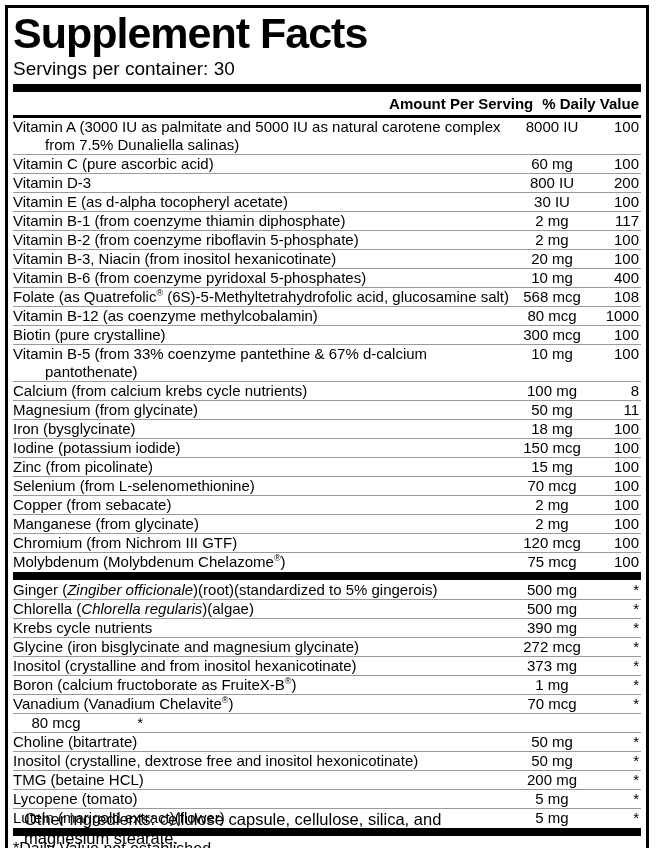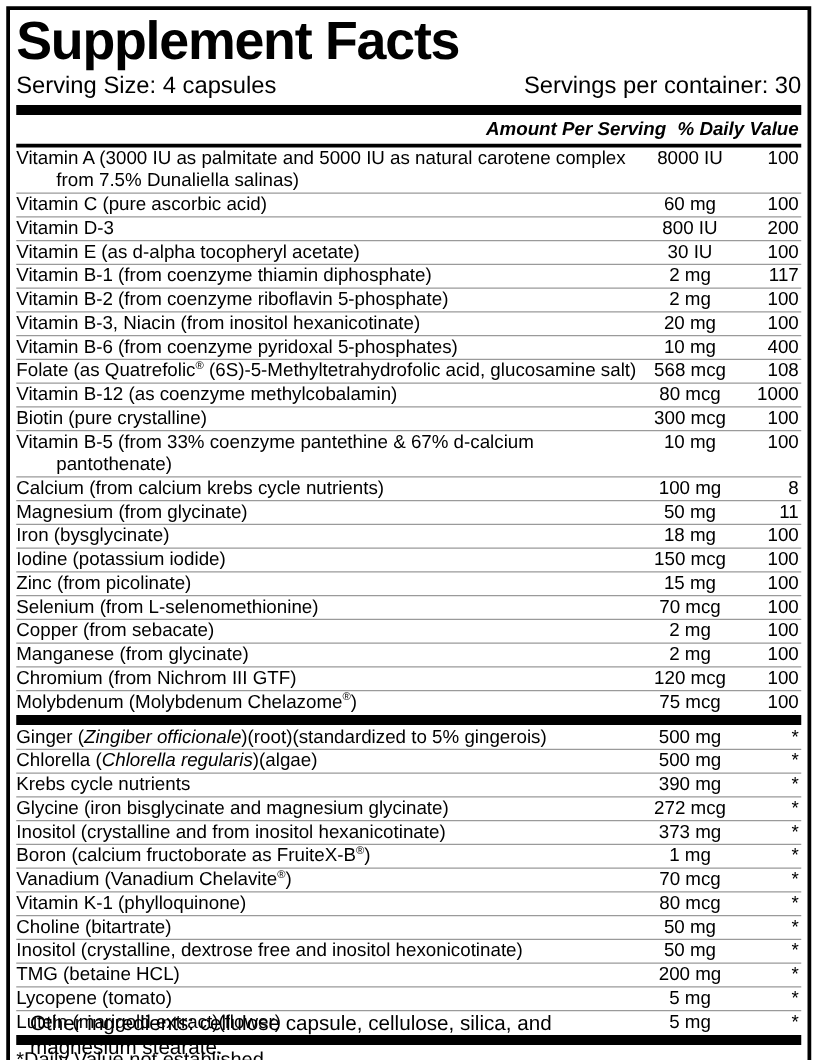--- a/index.html
+++ b/index.html
@@ -45,21 +45,20 @@
     background: #000;
     margin: 1px 0;
   }
   .col-header {
     text-align: right;
     font-weight: bold;
     font-size: 15px;
     line-height: 20px;
     padding: 1px 2px 1px 0;
     border-bottom: 3px solid #000;
-    font-style: italic;
   }
   .col-header .gap { display:inline-block; width: 9px; }
   .rows .row {
     display: flex;
     align-items: flex-start;
     border-top: 1px solid #9a9a9a;
     font-size: 15px;
     line-height: 18px;
     padding: 0;
   }
@@ -97,21 +96,20 @@
 </style>
 </head>
 <body>
 
 <div class="page">
   <div class="label-box">
 
     <div class="title">Supplement Facts</div>
 
     <div class="serving-row">
-      <span>Serving Size: 4 capsules</span>
       <span>Servings per container: 30</span>
     </div>
 
     <div class="thick-bar"></div>
 
     <div class="col-header">
       <span>Amount Per Serving</span><span class="gap"></span><span>% Daily Value</span>
     </div>
 
     <div class="rows" id="section1-rows">
@@ -259,21 +257,20 @@
           <span class="name"><span>Boron (calcium fructoborate as FruiteX-B</span><sup>®</sup><span>)</span></span>
           <span class="amount">1 mg</span>
           <span class="dv">*</span>
         </div>
         <div class="row">
           <span class="name"><span>Vanadium (Vanadium Chelavite</span><sup>®</sup><span>)</span></span>
           <span class="amount">70 mcg</span>
           <span class="dv">*</span>
         </div>
         <div class="row">
-          <span class="name"><span>Vitamin K-1 (phylloquinone)</span></span>
           <span class="amount">80 mcg</span>
           <span class="dv">*</span>
         </div>
         <div class="row">
           <span class="name"><span>Choline (bitartrate)</span></span>
           <span class="amount">50 mg</span>
           <span class="dv">*</span>
         </div>
         <div class="row">
           <span class="name"><span>Inositol (crystalline, dextrose free and inositol hexonicotinate)</span></span>

